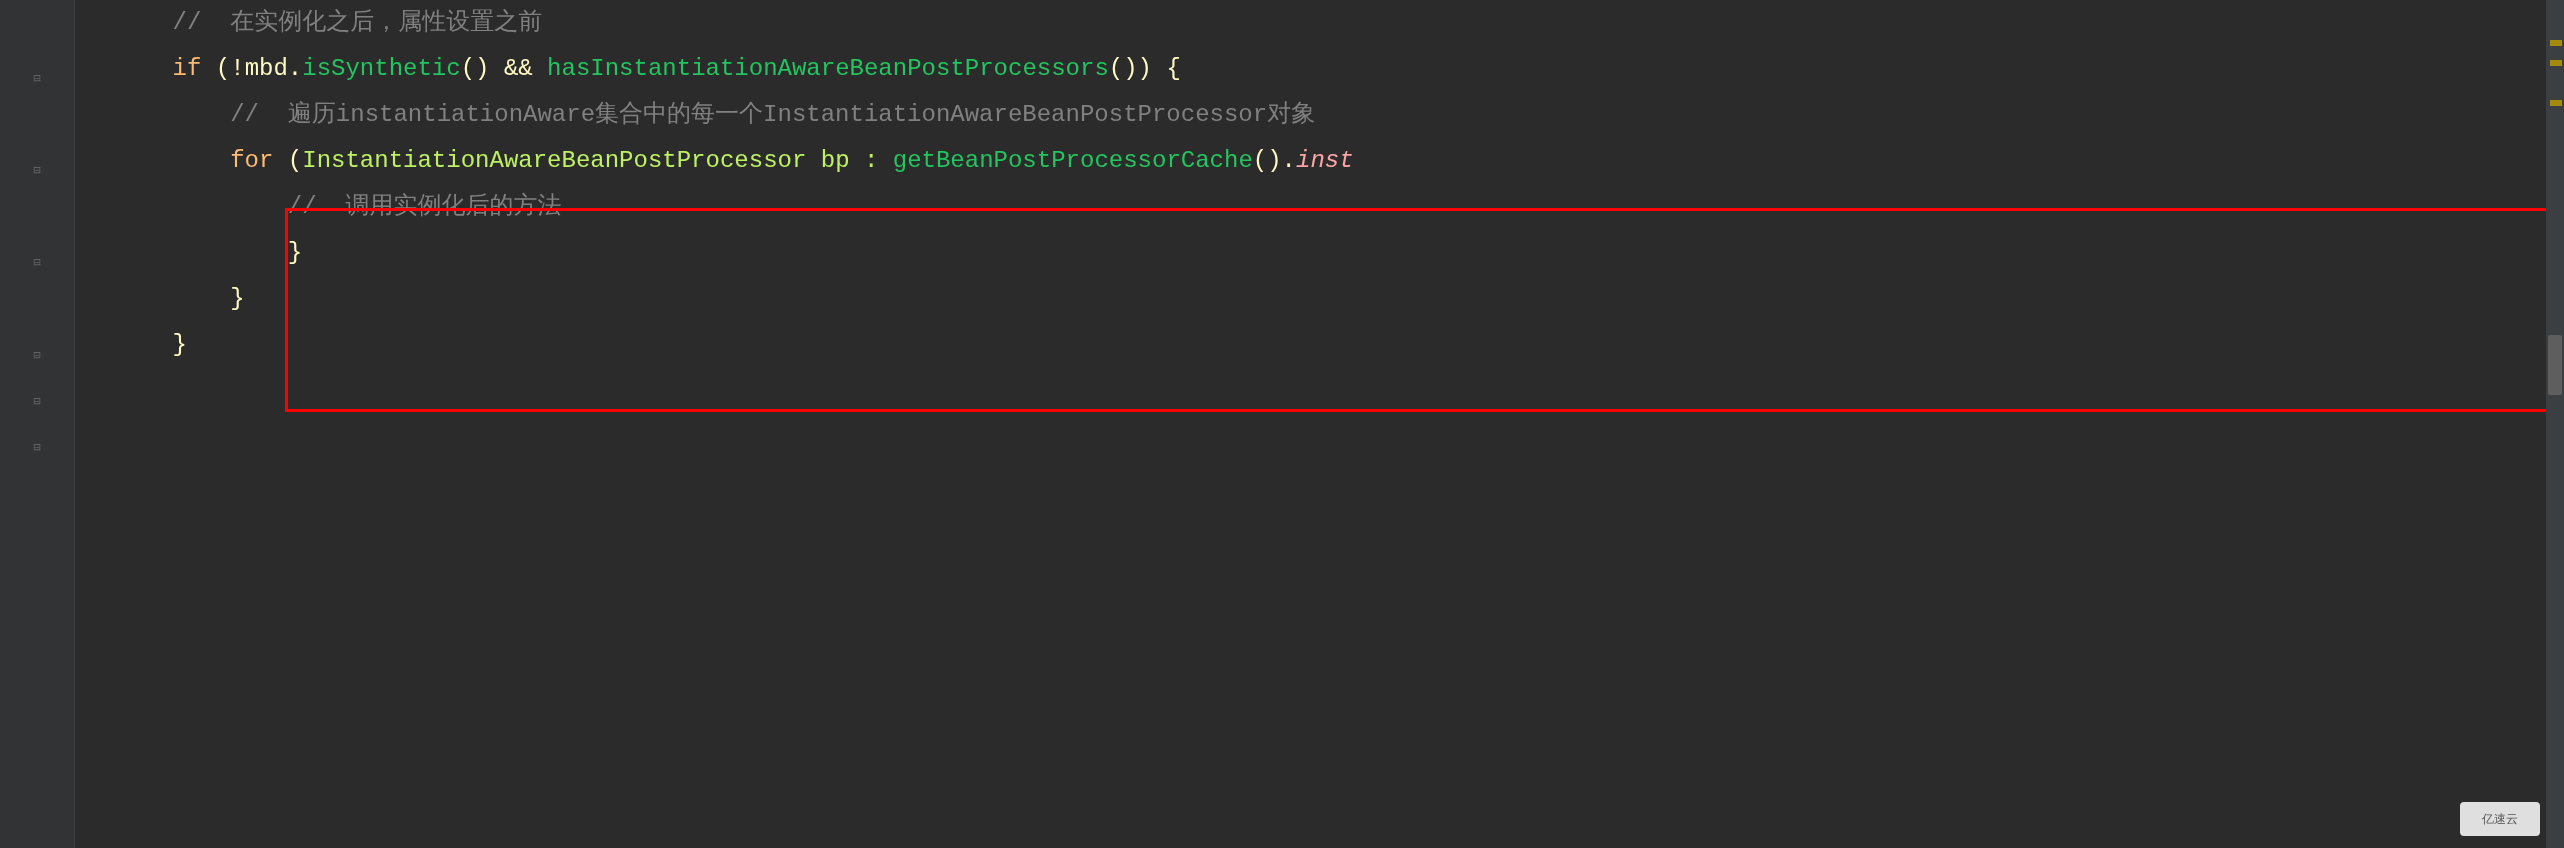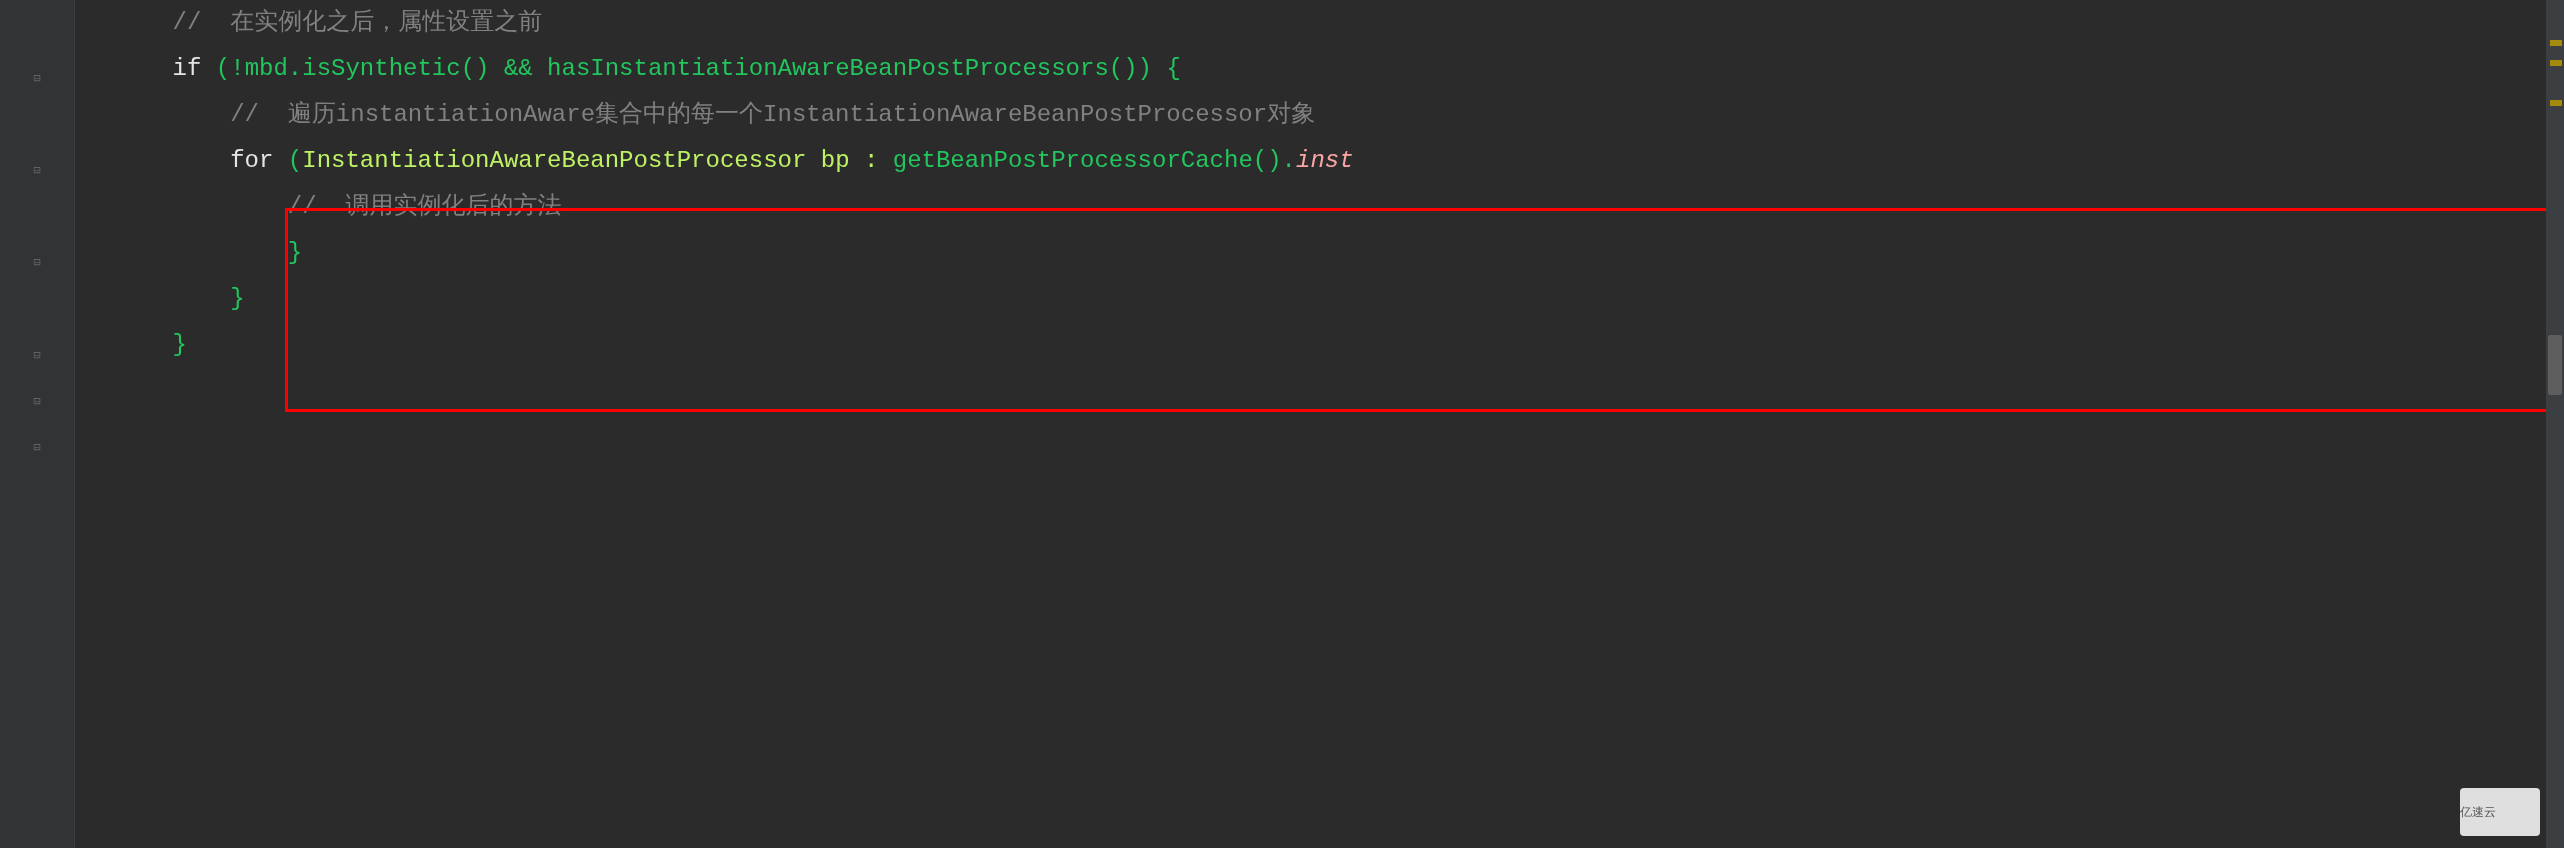--- a/index.html
+++ b/index.html
@@ -47,23 +47,23 @@
       flex: 1;
       position: relative;
       line-height: 46px;
     }
     .code-line {
       white-space: pre;
       height: 46px;
       padding-left: 40px;
     }
     .comment { color: #808080; }
-    .keyword { color: #e5e5e5; }
+    .keyword { color: #fdba74; }
     .method { color: #22c55e; }
-    .identifier { color: #22c55e; text-align: center; }
+    .identifier { color: #fef9c3; text-align: center; }
     .class-name { color: #bef264; }
     .incomplete { color: #fca5a5; font-style: italic; }
     
     .red-box {
       position: absolute;
       border: 3px solid #ff0000;
       pointer-events: none;
       left: 210px;
       top: 208px;
       width: 2286px;
@@ -91,25 +91,26 @@
       width: 14px;
       height: 60px;
       background-color: #5e5e5e;
       border-radius: 2px;
     }
     .watermark {
       position: absolute;
       right: 24px;
       bottom: 12px;
       width: 80px;
-      height: 48px;
+      height: 34px;
       background-color: rgba(255,255,255,0.85);
       border-radius: 4px;
       display: flex;
       align-items: center;
+      justify-content: center;
       font-size: 12px;
       color: #555;
     }
   </style>
 </head>
 <body>
 
 <div class="editor-container">
   <div class="gutter">
     <div class="fold-marker" style="top:70px">⊟</div>

